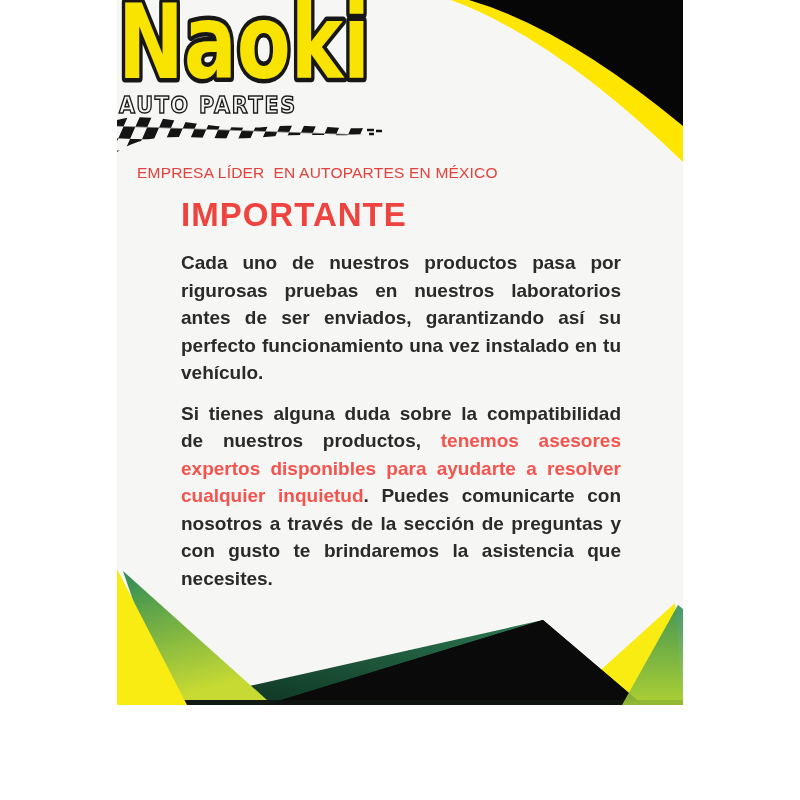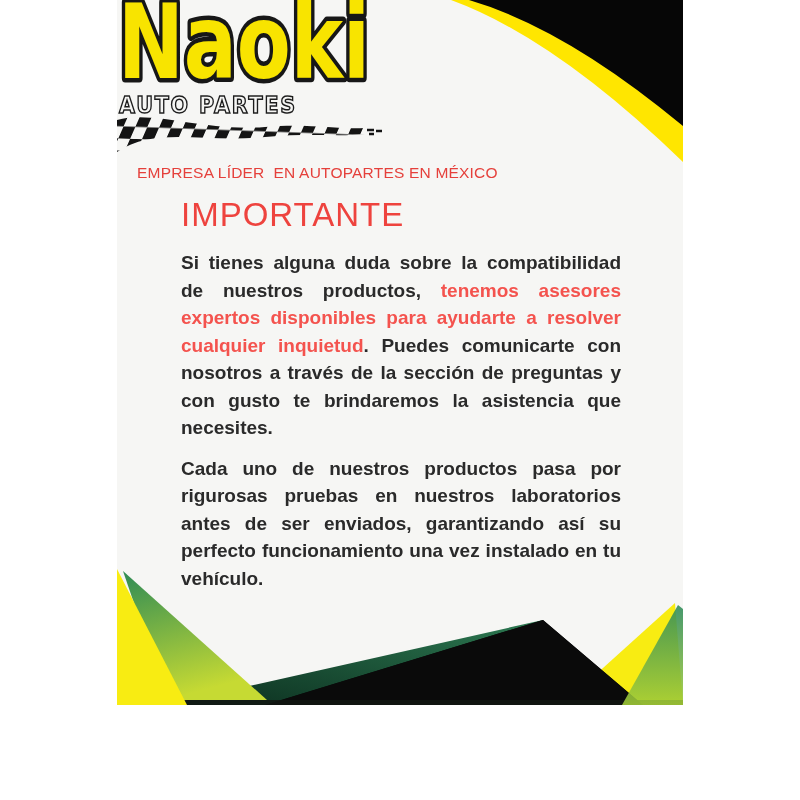--- a/index.html
+++ b/index.html
@@ -23,21 +23,21 @@
     position:absolute;left:20px;top:152px;width:460px;
     font-size:15.5px;font-weight:400;color:#e5403b;
     letter-spacing:0.2px;white-space:pre;margin-top:12px;
   }
   
   .corner-tr{position:absolute;right:0;top:0;}
   .bottom-decor{position:absolute;left:0;bottom:0;}
   
   .title{
     position:absolute;left:64px;top:196px;
-    font-size:33px;font-weight:400;color:#ee433e;
+    font-size:33px;font-weight:700;color:#ee433e;
     letter-spacing:1px;
   }
   .body-col{
     position:absolute;left:64px;top:249px;width:440px;
   }
   .body-col p{
     margin:0 0 13px 0;
     font-size:19px;line-height:27.5px;font-weight:700;
     color:#2a2a2a;text-align:justify;
   }
@@ -75,24 +75,24 @@
                C 86,29 38,12 0,38 Z"></path>
       <path d="M250,16 h7 M259,17 h6 M252,20 h5" stroke="#141414" stroke-width="2.4" fill="none"></path>
     </svg>
 
     <div class="tagline">EMPRESA LÍDER  EN AUTOPARTES EN MÉXICO</div>
 
     <div class="title">IMPORTANTE</div>
 
     <div class="body-col">
       <p>
-        <span>Si tienes alguna duda sobre la compatibilidad de nuestros productos, </span><span class="accent">tenemos asesores expertos disponibles para ayudarte a resolver cualquier inquietud</span><span>. Puedes comunicarte con nosotros a través de la sección de preguntas y con gusto te brindaremos la asistencia que necesites.</span>
+        <span>Cada uno de nuestros productos pasa por rigurosas pruebas en nuestros laboratorios antes de ser enviados, garantizando así su perfecto funcionamiento una vez instalado en tu vehículo.</span>
       </p>
       <p>
-        <span>Cada uno de nuestros productos pasa por rigurosas pruebas en nuestros laboratorios antes de ser enviados, garantizando así su perfecto funcionamiento una vez instalado en tu vehículo.</span>
+        <span>Si tienes alguna duda sobre la compatibilidad de nuestros productos, </span><span class="accent">tenemos asesores expertos disponibles para ayudarte a resolver cualquier inquietud</span><span>. Puedes comunicarte con nosotros a través de la sección de preguntas y con gusto te brindaremos la asistencia que necesites.</span>
       </p>
     </div>
 
     <svg class="bottom-decor" width="566" height="148" viewBox="0 0 566 148">
       <defs>
         <linearGradient id="gradDark" x1="0" y1="1" x2="1" y2="0">
           <stop offset="0" stop-color="#0b2d1e"></stop>
           <stop offset="1" stop-color="#2d7a52"></stop>
         </linearGradient>
         <linearGradient id="gradLight" x1="0" y1="0" x2="0.3" y2="1">

